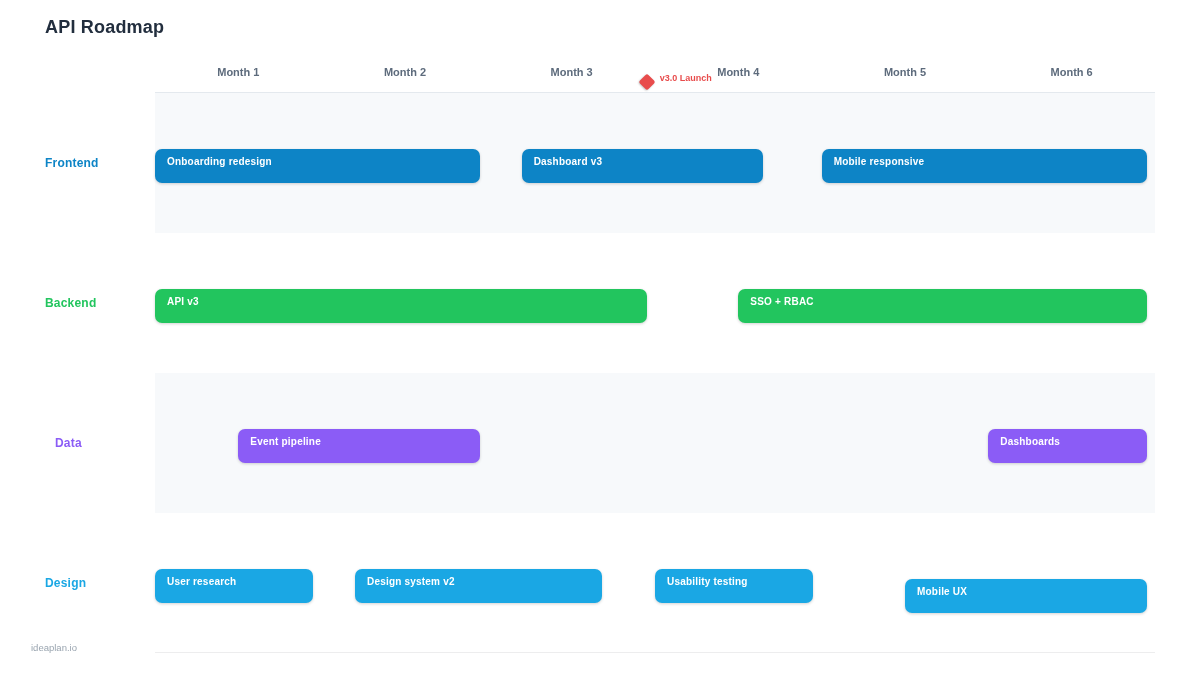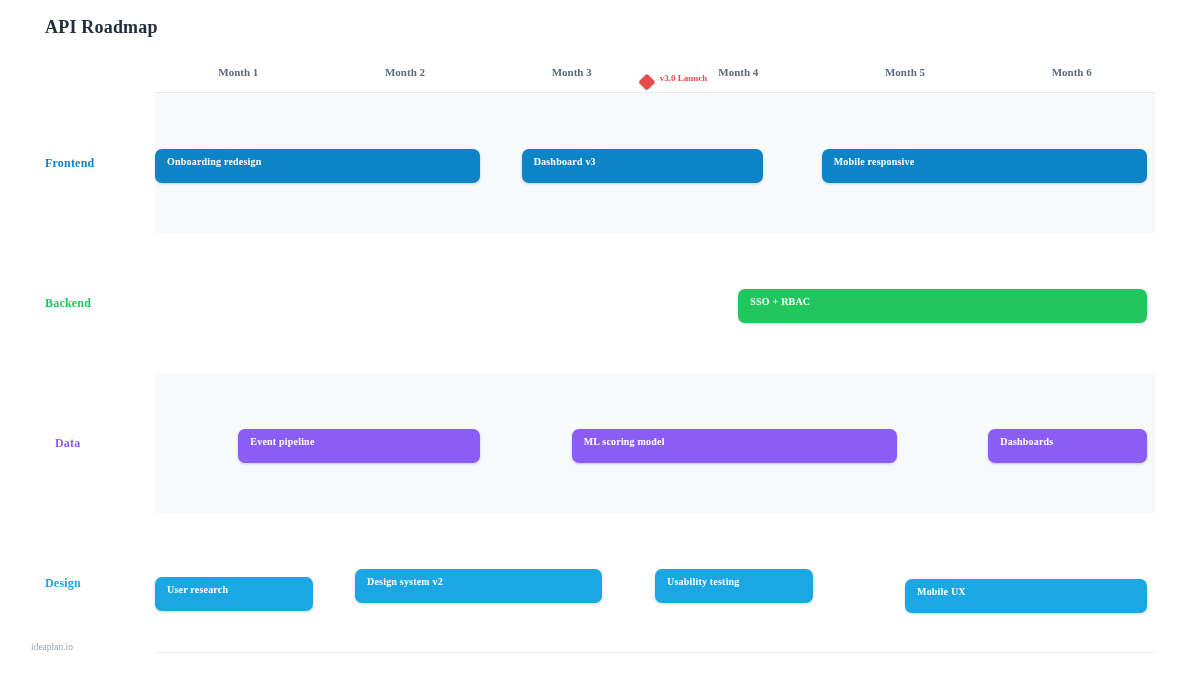--- a/index.html
+++ b/index.html
@@ -1,18 +1,18 @@
 <!DOCTYPE html>
 <html><head>
 <meta charset="utf-8">
 <style>
   html,body{margin:0;padding:0;background:#fff;}
   .canvas{
     position:relative;width:1200px;height:675px;background:#ffffff;overflow:hidden;
-    font-family:Liberation Serif, serif;
+    font-family:Liberation Sans, sans-serif;
   }
   .page-title{
     position:absolute;left:45px;top:17px;margin:0;
     font-size:18px;font-weight:700;color:#222e3e;letter-spacing:.2px;
   }
   .chart{position:absolute;left:155px;top:0;width:1000px;height:675px;}
   .month-label{
     position:absolute;top:66px;height:14px;width:16.6667%;
     text-align:center;font-size:11px;font-weight:700;color:#5d6b7c;
   }
@@ -78,39 +78,39 @@
           </div>
           <div class="bar" style="left: 36.6667%; width: 24.1667%; background: rgb(13, 132, 198);">
             <span>Dashboard v3</span>
           </div>
           <div class="bar" style="left: 66.6667%; width: 32.5%; background: rgb(13, 132, 198);">
             <span>Mobile responsive</span>
           </div>
         </div>
         <div class="row">
           <span class="row-label" style="color: rgb(34, 197, 94);">Backend</span>
+          <div class="bar" style="left: 0%; width: 49.1667%; background: rgb(34, 197, 94);">
+            <span>API v3</span>
+          </div>
           <div class="bar" style="left: 58.3333%; width: 40.8333%; background: rgb(34, 197, 94);">
             <span>SSO + RBAC</span>
           </div>
         </div>
         <div class="row shaded">
           <span class="row-label" style="color: rgb(139, 92, 246); padding-left: 10px;">Data</span>
           <div class="bar" style="left: 8.33333%; width: 24.1667%; background: rgb(139, 92, 246);">
             <span>Event pipeline</span>
           </div>
-          <div class="bar" style="left: 41.6667%; width: 32.5%; background: rgb(139, 92, 246);">
-            <span>ML scoring model</span>
-          </div>
           <div class="bar" style="left: 83.3333%; width: 15.8333%; background: rgb(139, 92, 246);">
             <span>Dashboards</span>
           </div>
         </div>
         <div class="row">
           <span class="row-label" style="color: rgb(26, 167, 228);">Design</span>
-          <div class="bar" style="left: 0%; width: 15.8333%; background: rgb(26, 167, 228); margin-top: 8px;">
+          <div class="bar" style="left: 0%; width: 15.8333%; background: rgb(26, 167, 228);">
             <span>User research</span>
           </div>
           <div class="bar" style="left: 20%; width: 24.6667%; background: rgb(26, 167, 228);">
             <span>Design system v2</span>
           </div>
           <div class="bar" style="left: 50%; width: 15.8333%; background: rgb(26, 167, 228);">
             <span>Usability testing</span>
           </div>
           <div class="bar" style="left: 75%; width: 24.1667%; background: rgb(26, 167, 228); margin-top: 10px;">
             <span>Mobile UX</span>

